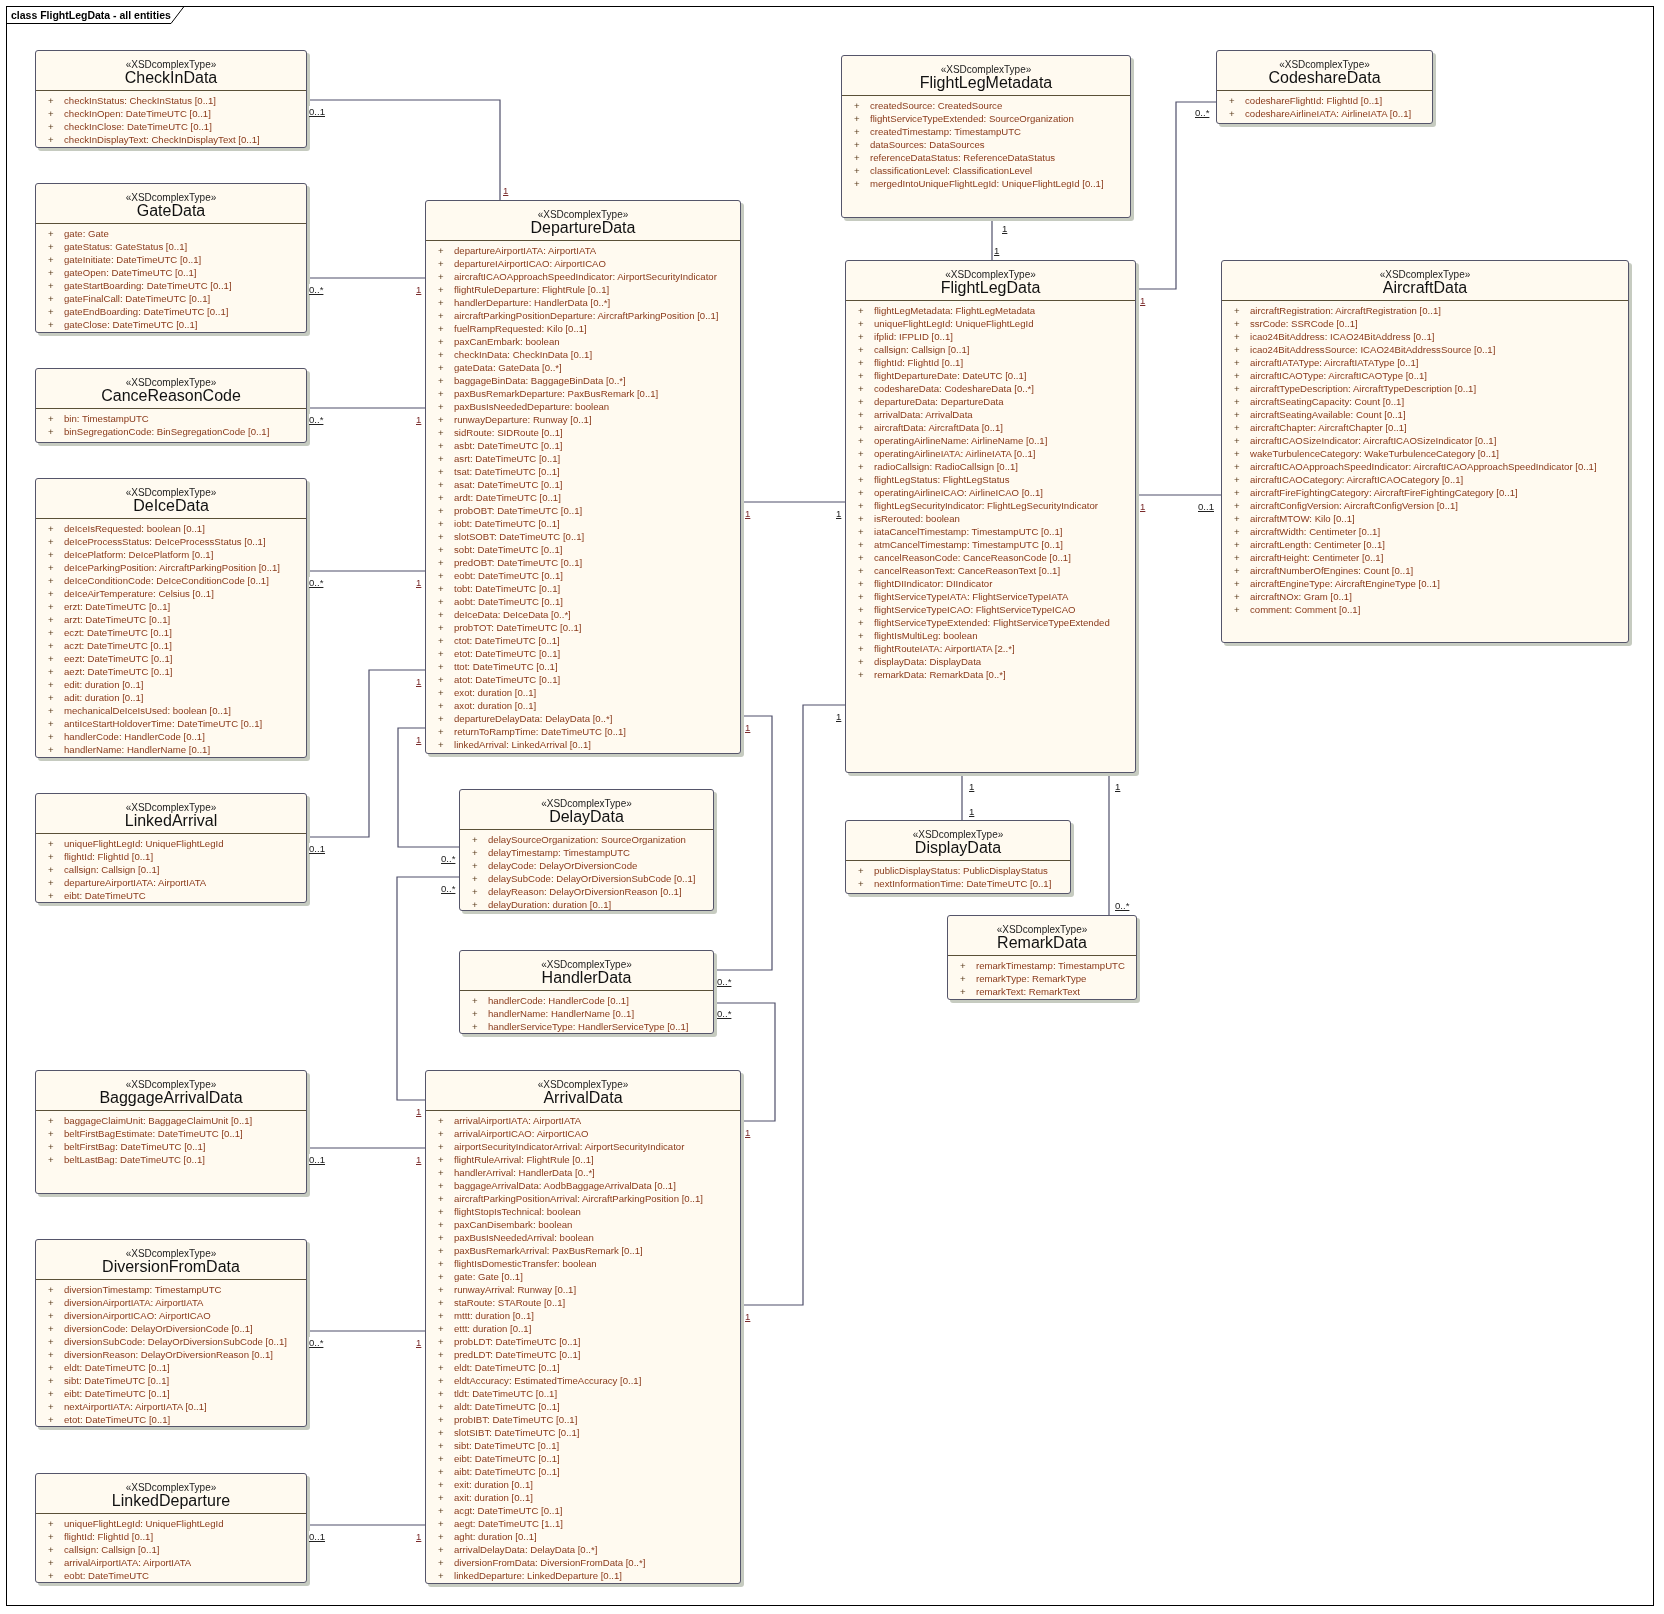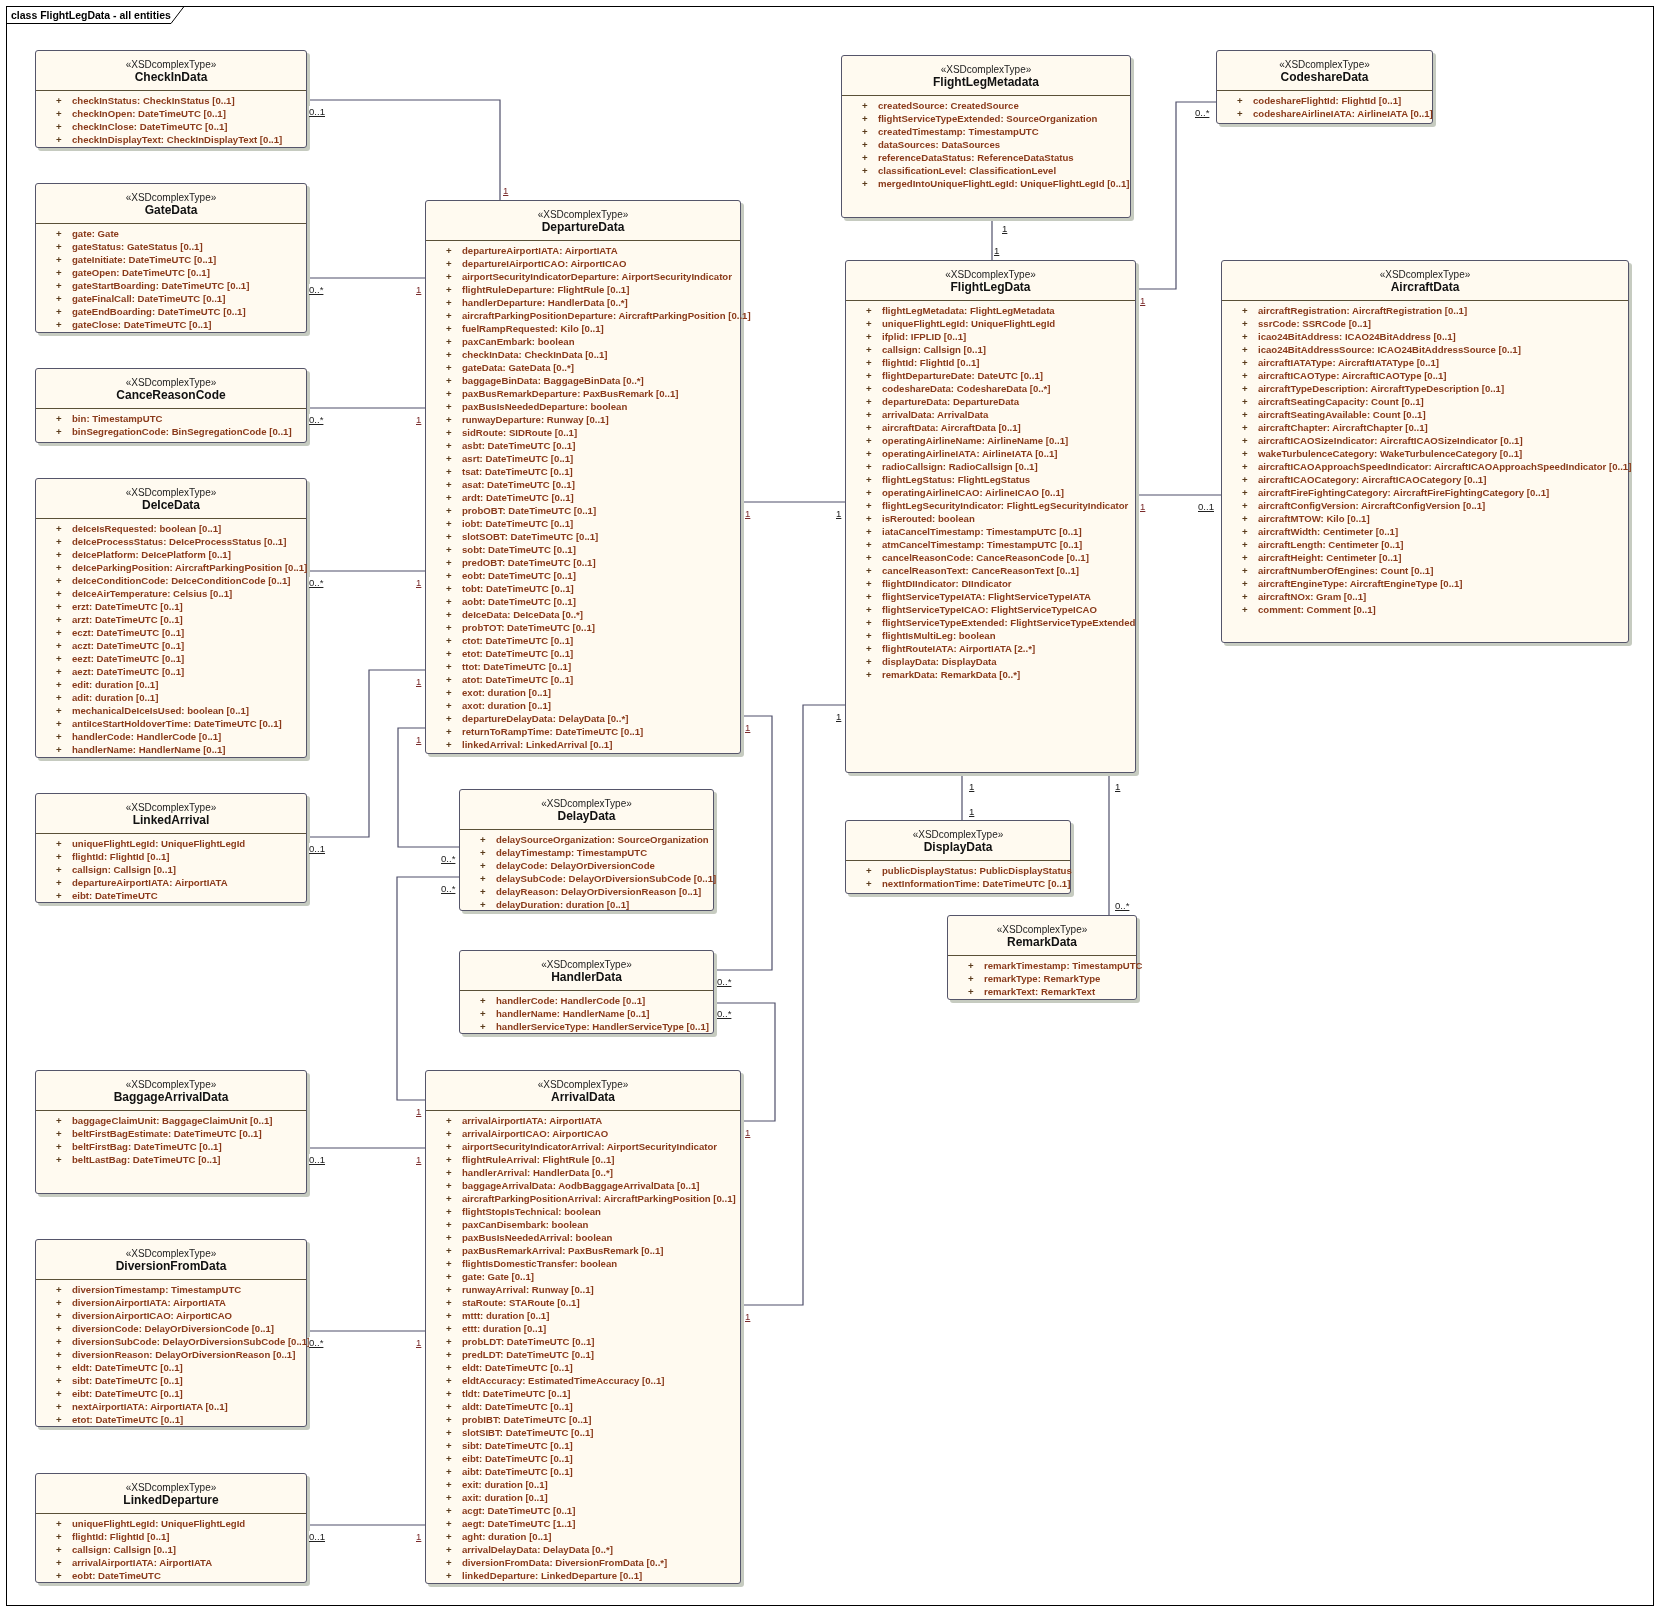--- a/index.html
+++ b/index.html
@@ -8,22 +8,22 @@
   #frame { position:absolute; left:6px; top:6px; width:1648px; height:1600px;
            border:1px solid #000; box-sizing:border-box; }
   #frame-tab { position:absolute; left:6px; top:6px; height:18px; }
   #frame-tab svg { position:absolute; left:0; top:0; }
   #frame-title { position:absolute; left:11px; top:9px; font-size:10.5px; font-weight:bold; color:#000; white-space:nowrap; }
   #connectors { position:absolute; left:0; top:0; }
   .cls { position:absolute; background:#fffaf0; border:1px solid #55556a; border-radius:3px;
          box-shadow:3px 3px 0 #c6cbc0; box-sizing:border-box; }
   .cls-head { text-align:center; border-bottom:1px solid #5a5038; padding:7px 2px 6px 2px; }
   .stereo { font-size:10px; color:#222; line-height:13px; }
-  .cname { font-size:12px; font-weight:bold; color:#111; line-height:13px; }
-  .attrs { padding:3px 0 3px 20px;font-weight:bold; }
+  .cname { font-size:16px; font-weight:normal; color:#111; line-height:13px; }
+  .attrs { padding:3px 0 3px 12px; }
   .attr { font-size:9.6px; line-height:13px; color:#8a3a1a; white-space:nowrap; }
   .attr .vis { display:inline-block; width:16px; color:#5a3a1a; }
   .mult { position:absolute; font-size:9.6px; color:#222; white-space:nowrap; background:#fff; line-height:11px;text-decoration:underline; }
   .mult.inner { color:#7a2a2a; background:transparent; }
 </style>
 </head>
 <body>
 
 <div id="frame"></div>
 <div id="frame-tab">
@@ -187,21 +187,21 @@
 </div>
 
 <div class="cls" id="cls-DepartureData" style="left:425px;top:200px;width:316px;height:554px;">
   <div class="cls-head">
       <div class="stereo">«XSDcomplexType»</div>
       <div class="cname">DepartureData</div>
     </div>
   <div class="attrs">
       <div class="attr"><span class="vis">+</span><span>departureAirportIATA: AirportIATA</span></div>
       <div class="attr"><span class="vis">+</span><span>departureIAirportICAO: AirportICAO</span></div>
-      <div class="attr"><span class="vis">+</span><span>airportSecurityIndicatorDeparture: AirportSecurityIndicator</span></div>
+      <div class="attr"><span class="vis">+</span><span>aircraftICAOApproachSpeedIndicator: AirportSecurityIndicator</span></div>
       <div class="attr"><span class="vis">+</span><span>flightRuleDeparture: FlightRule [0..1]</span></div>
       <div class="attr"><span class="vis">+</span><span>handlerDeparture: HandlerData [0..*]</span></div>
       <div class="attr"><span class="vis">+</span><span>aircraftParkingPositionDeparture: AircraftParkingPosition [0..1]</span></div>
       <div class="attr"><span class="vis">+</span><span>fuelRampRequested: Kilo [0..1]</span></div>
       <div class="attr"><span class="vis">+</span><span>paxCanEmbark: boolean</span></div>
       <div class="attr"><span class="vis">+</span><span>checkInData: CheckInData [0..1]</span></div>
       <div class="attr"><span class="vis">+</span><span>gateData: GateData [0..*]</span></div>
       <div class="attr"><span class="vis">+</span><span>baggageBinData: BaggageBinData [0..*]</span></div>
       <div class="attr"><span class="vis">+</span><span>paxBusRemarkDeparture: PaxBusRemark [0..1]</span></div>
       <div class="attr"><span class="vis">+</span><span>paxBusIsNeededDeparture: boolean</span></div>

